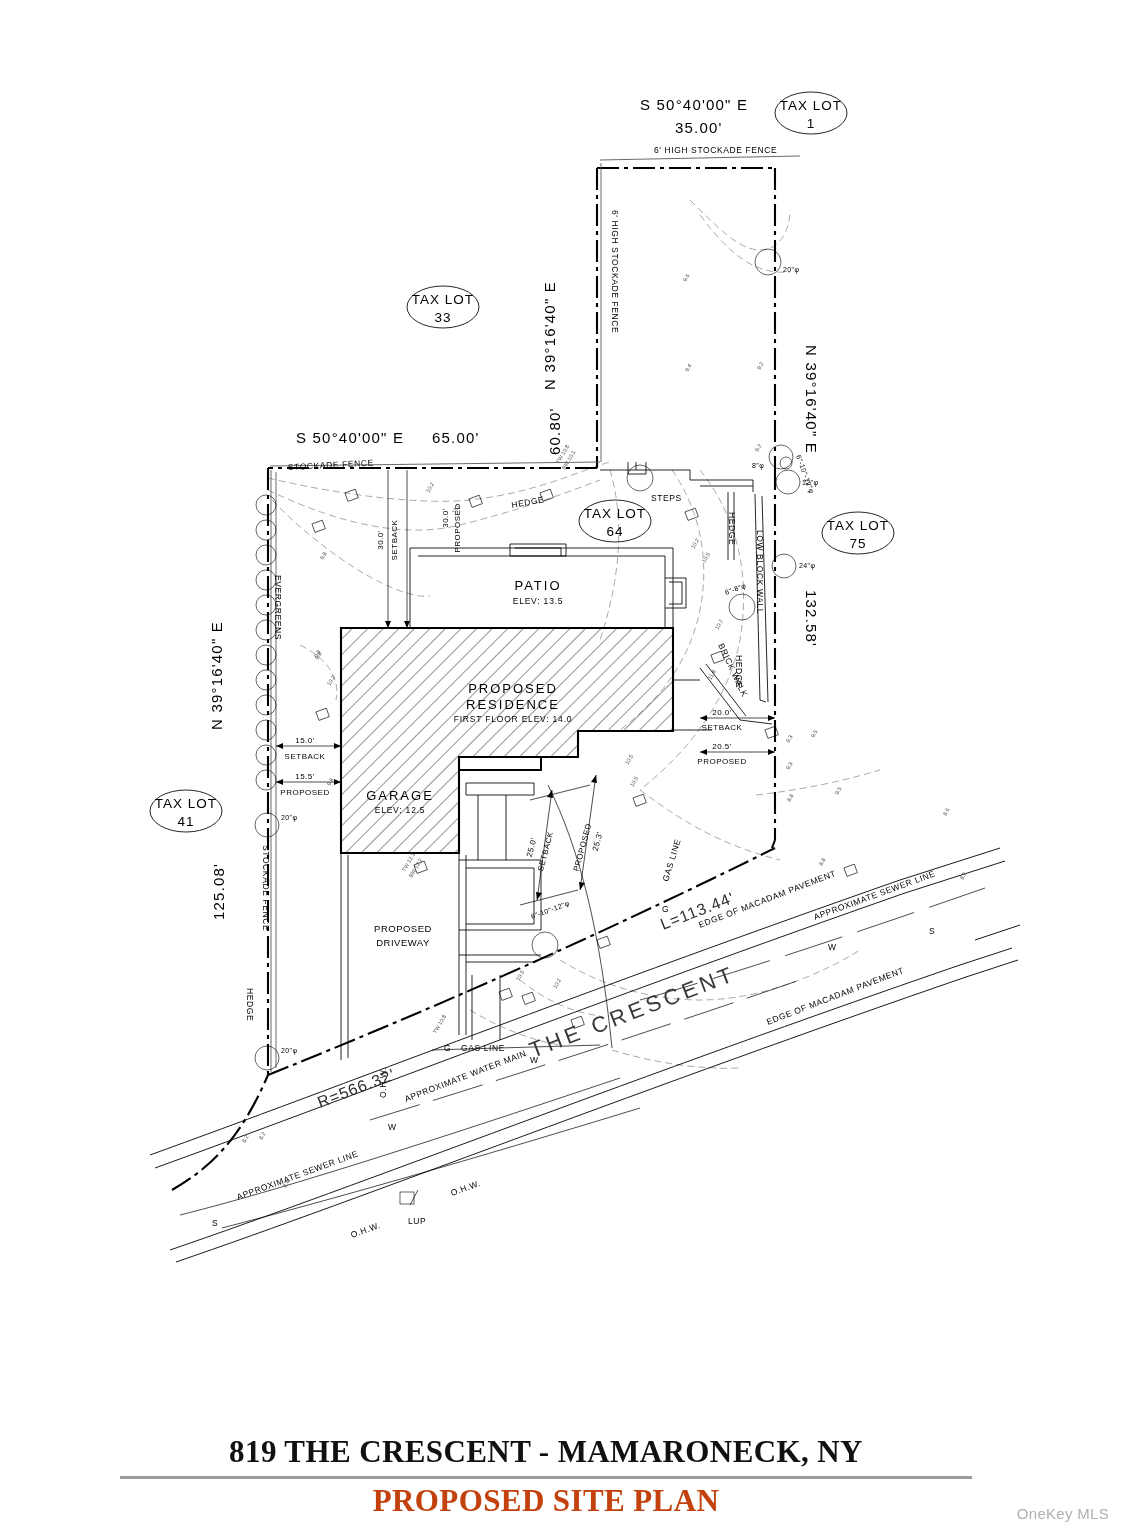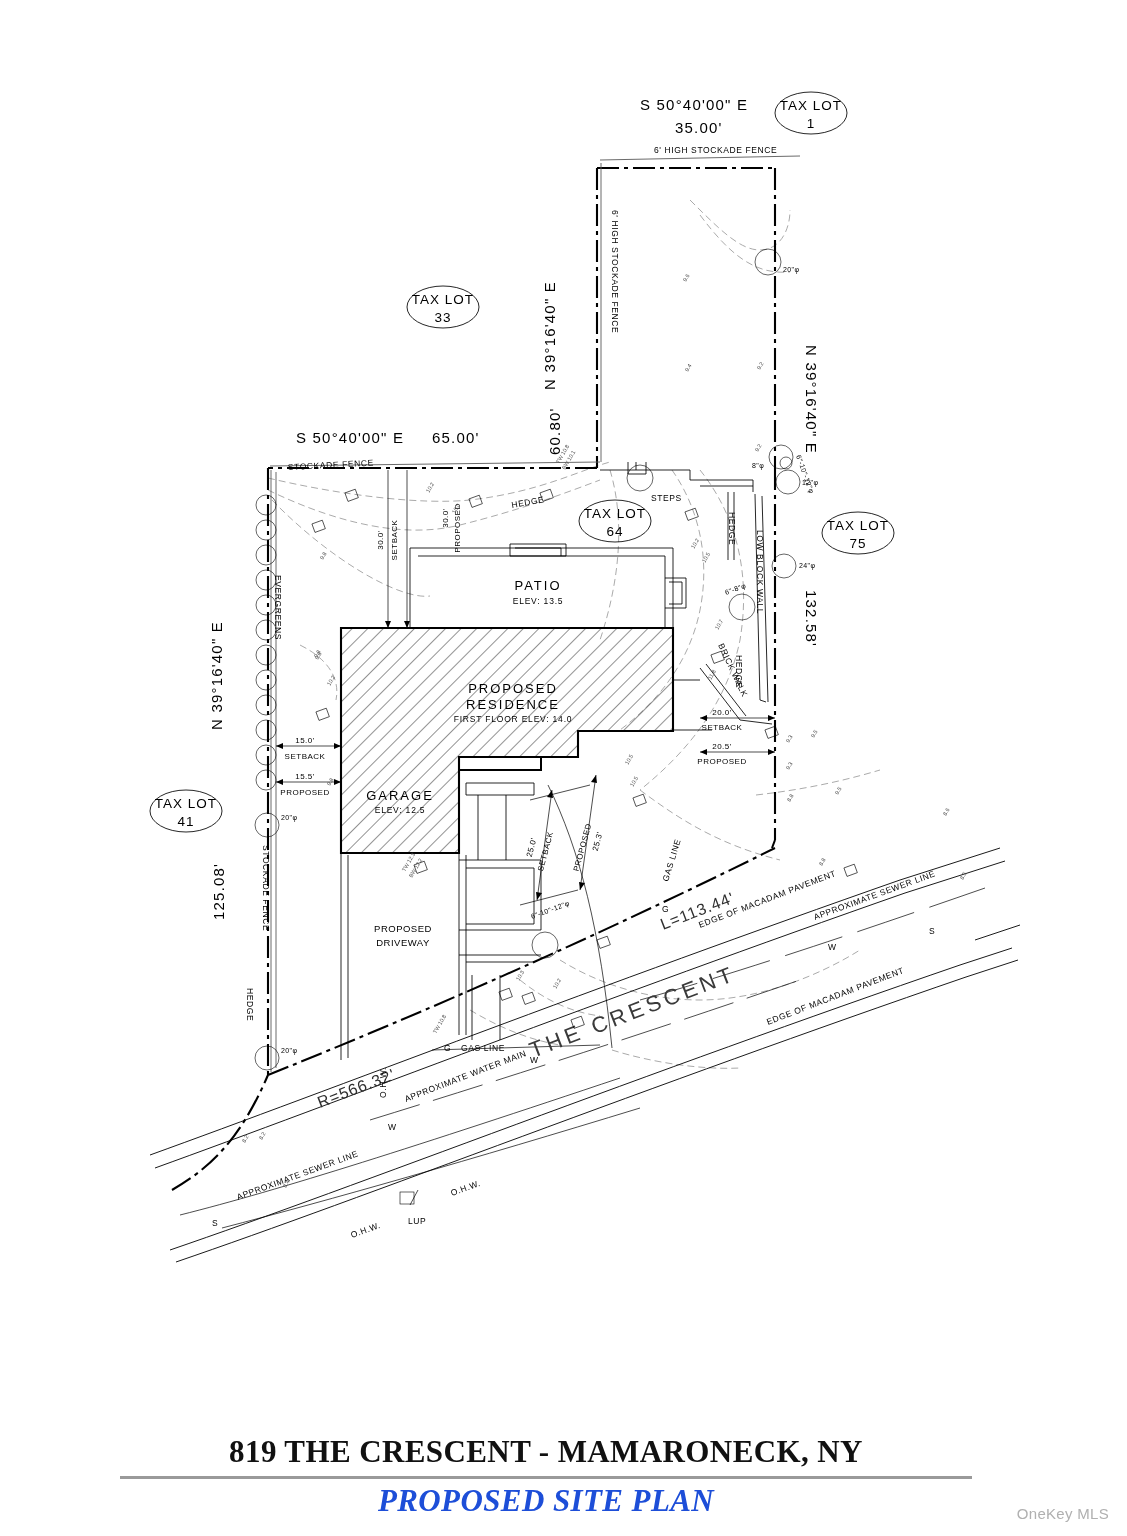--- a/index.html
+++ b/index.html
@@ -32,21 +32,21 @@
   .t-arc{font-size:16px;letter-spacing:1px;fill:#2f2f2f;}
   .t-spot{font-size:5.5px;fill:#4a4a4a;}
 
   
   #titleblock{position:absolute;left:0;top:1420px;width:1092px;height:116px;
     display:flex;flex-direction:column;align-items:center;justify-content:flex-start;}
   #title-main{font-family:"Liberation Serif",serif;font-size:31px;font-weight:700;
     letter-spacing:0.4px;color:#111;margin-top:14px;white-space:nowrap;}
   #title-rule{width:852px;height:3px;background:#9a9a9a;margin:6px 0 4px 0;}
   #title-sub{font-family:"Liberation Serif",serif;font-size:31px;font-weight:700;
-    letter-spacing:0.4px;color:#1d4ed8;font-style:italic;}
+    letter-spacing:0.4px;color:#c2410c;}
   #watermark{position:absolute;right:18px;bottom:14px;font-size:15px;color:#b0b0b0;letter-spacing:0.3px;}
 </style>
 </head>
 <body>
 
 <div id="sheet">
 
 <svg id="plan" viewBox="0 0 1127 1420">
 
   <g>

